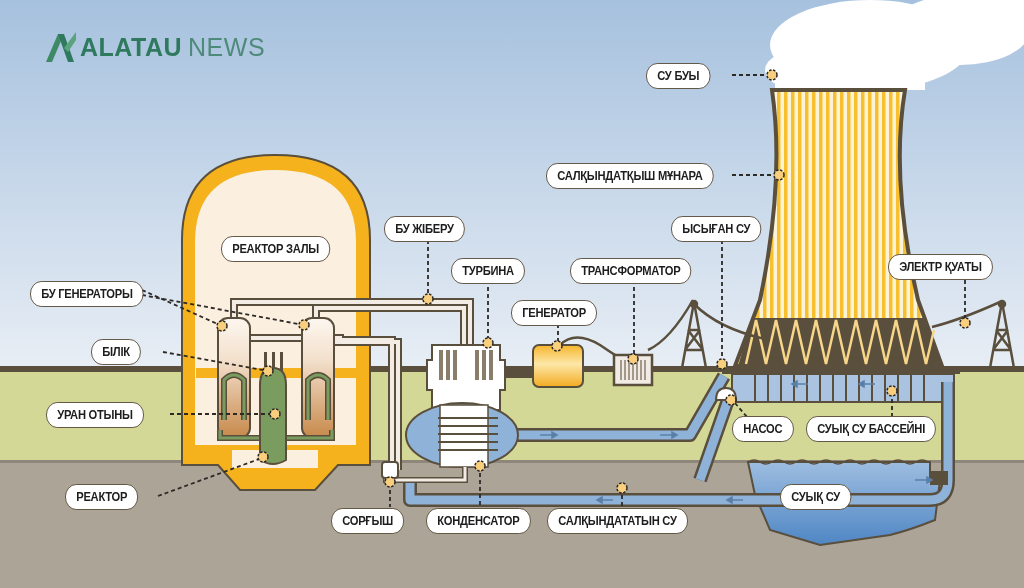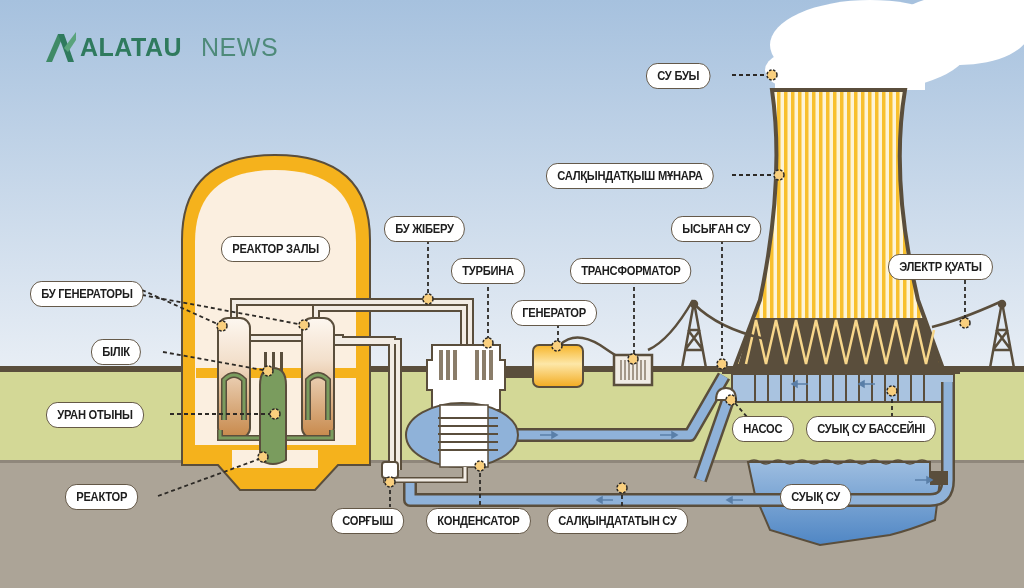--- a/index.html
+++ b/index.html
@@ -7,21 +7,21 @@
   #stage { position:absolute; left:0; top:0; width:1004px; height:588px; }
   .lbl {
     position:absolute; background:#fff; border:1.5px solid #5a4e3c; border-radius:14px;
     font-family:"Liberation Sans", sans-serif; font-weight:bold; font-size:13px; color:#1d1d1d;
     height:24px; line-height:24px; padding:0 12px; white-space:nowrap; letter-spacing:-0.3px;
     transform:scaleX(0.86); transform-origin:left center;
   }
   .logo { position:absolute; left:44px; top:30px; display:flex; align-items:center; }
   .logo-mark { width:34px; height:34px; }
   .logo-b { font-family:"Liberation Sans", sans-serif; font-weight:bold; font-size:25px; color:#2f7a5e; letter-spacing:0.5px; margin-left:2px; }
-  .logo-n { font-family:"Liberation Sans", sans-serif; font-size:25px; color:#4e8a7a; margin-left:19px; letter-spacing:0.5px; }
+  .logo-n { font-family:"Liberation Sans", sans-serif; font-size:25px; color:#4e8a7a; margin-left:6px; letter-spacing:0.5px; }
 </style>
 </head>
 <body>
 
 <div id="stage">
 <svg width="1024" height="588" viewBox="0 0 1024 588" xmlns="http://www.w3.org/2000/svg">
   <defs>
     <linearGradient id="sky" x1="0" y1="0" x2="0" y2="1">
       <stop offset="0" stop-color="#a6c1de"></stop>
       <stop offset="1" stop-color="#e8eef5"></stop>

